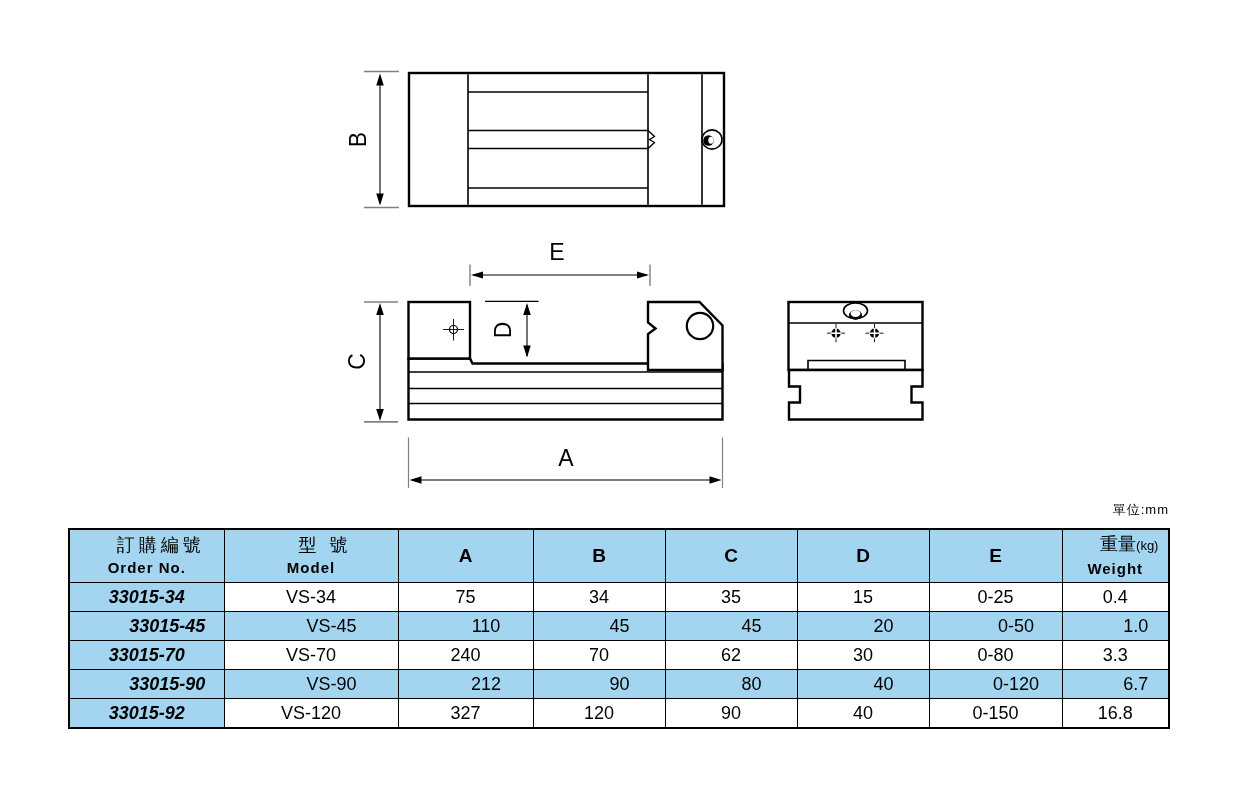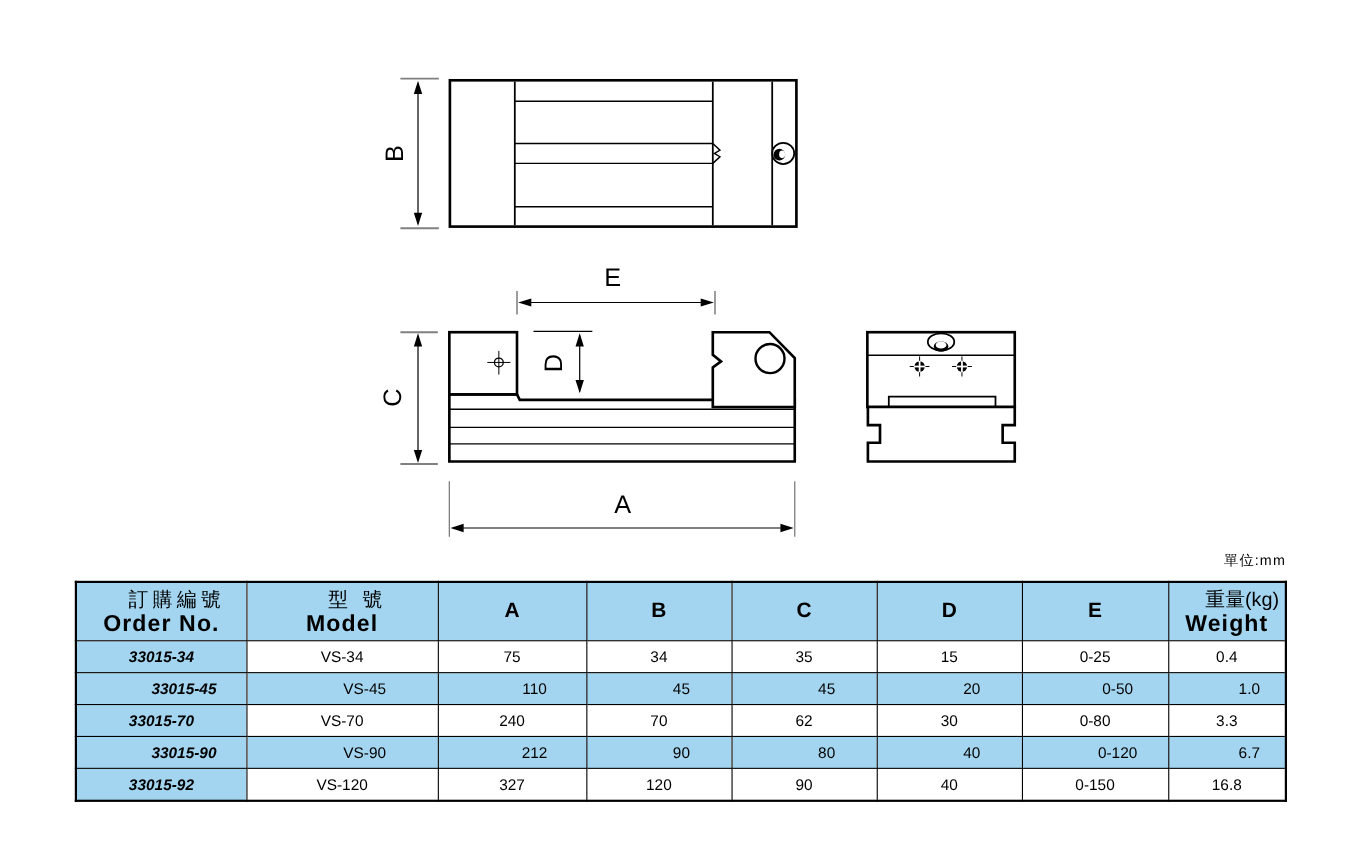--- a/index.html
+++ b/index.html
@@ -11,24 +11,24 @@
   .unit-note{position:absolute;top:501px;right:71px;font-size:13px;letter-spacing:1px;
              font-weight:500;}
 
   table.spec{position:absolute;left:68px;top:528px;width:1100px;border-collapse:collapse;
              table-layout:fixed;border:2px solid #000;}
   table.spec th,table.spec td{border:1px solid #000;text-align:center;vertical-align:middle;
              padding:0;overflow:hidden;white-space:nowrap;}
   thead th{background:var(--accent,#a3d5f0);height:52px;border-bottom-width:2px;}
   thead th .zh{font-size:18px;font-weight:400;letter-spacing:4px;line-height:24px;padding-left:28px;}
   thead th .zh.tight{letter-spacing:0;}
-  thead th .en{font-size:21px;font-weight:bold;letter-spacing:1px;line-height:22px;}
+  thead th .en{font-size:15px;font-weight:bold;letter-spacing:1px;line-height:22px;}
   thead th.dimcol{font-size:19px;font-weight:bold;}
-  thead th .kg{font-size:18px;letter-spacing:0;}
-  tbody td{height:28px;font-size:14px;background:#fff;}
+  thead th .kg{font-size:13px;letter-spacing:0;}
+  tbody td{height:28px;font-size:18px;background:#fff;}
   tbody td.order{background:var(--accent,#a3d5f0);font-weight:bold;font-style:italic;}
   tbody tr.alt td{background:var(--accent,#a3d5f0);padding-left:41px;}
 </style>
 </head>
 <body>
 
 <div class="page">
 
   <svg class="drawings" width="1240" height="789" viewBox="0 0 1240 789">
 

